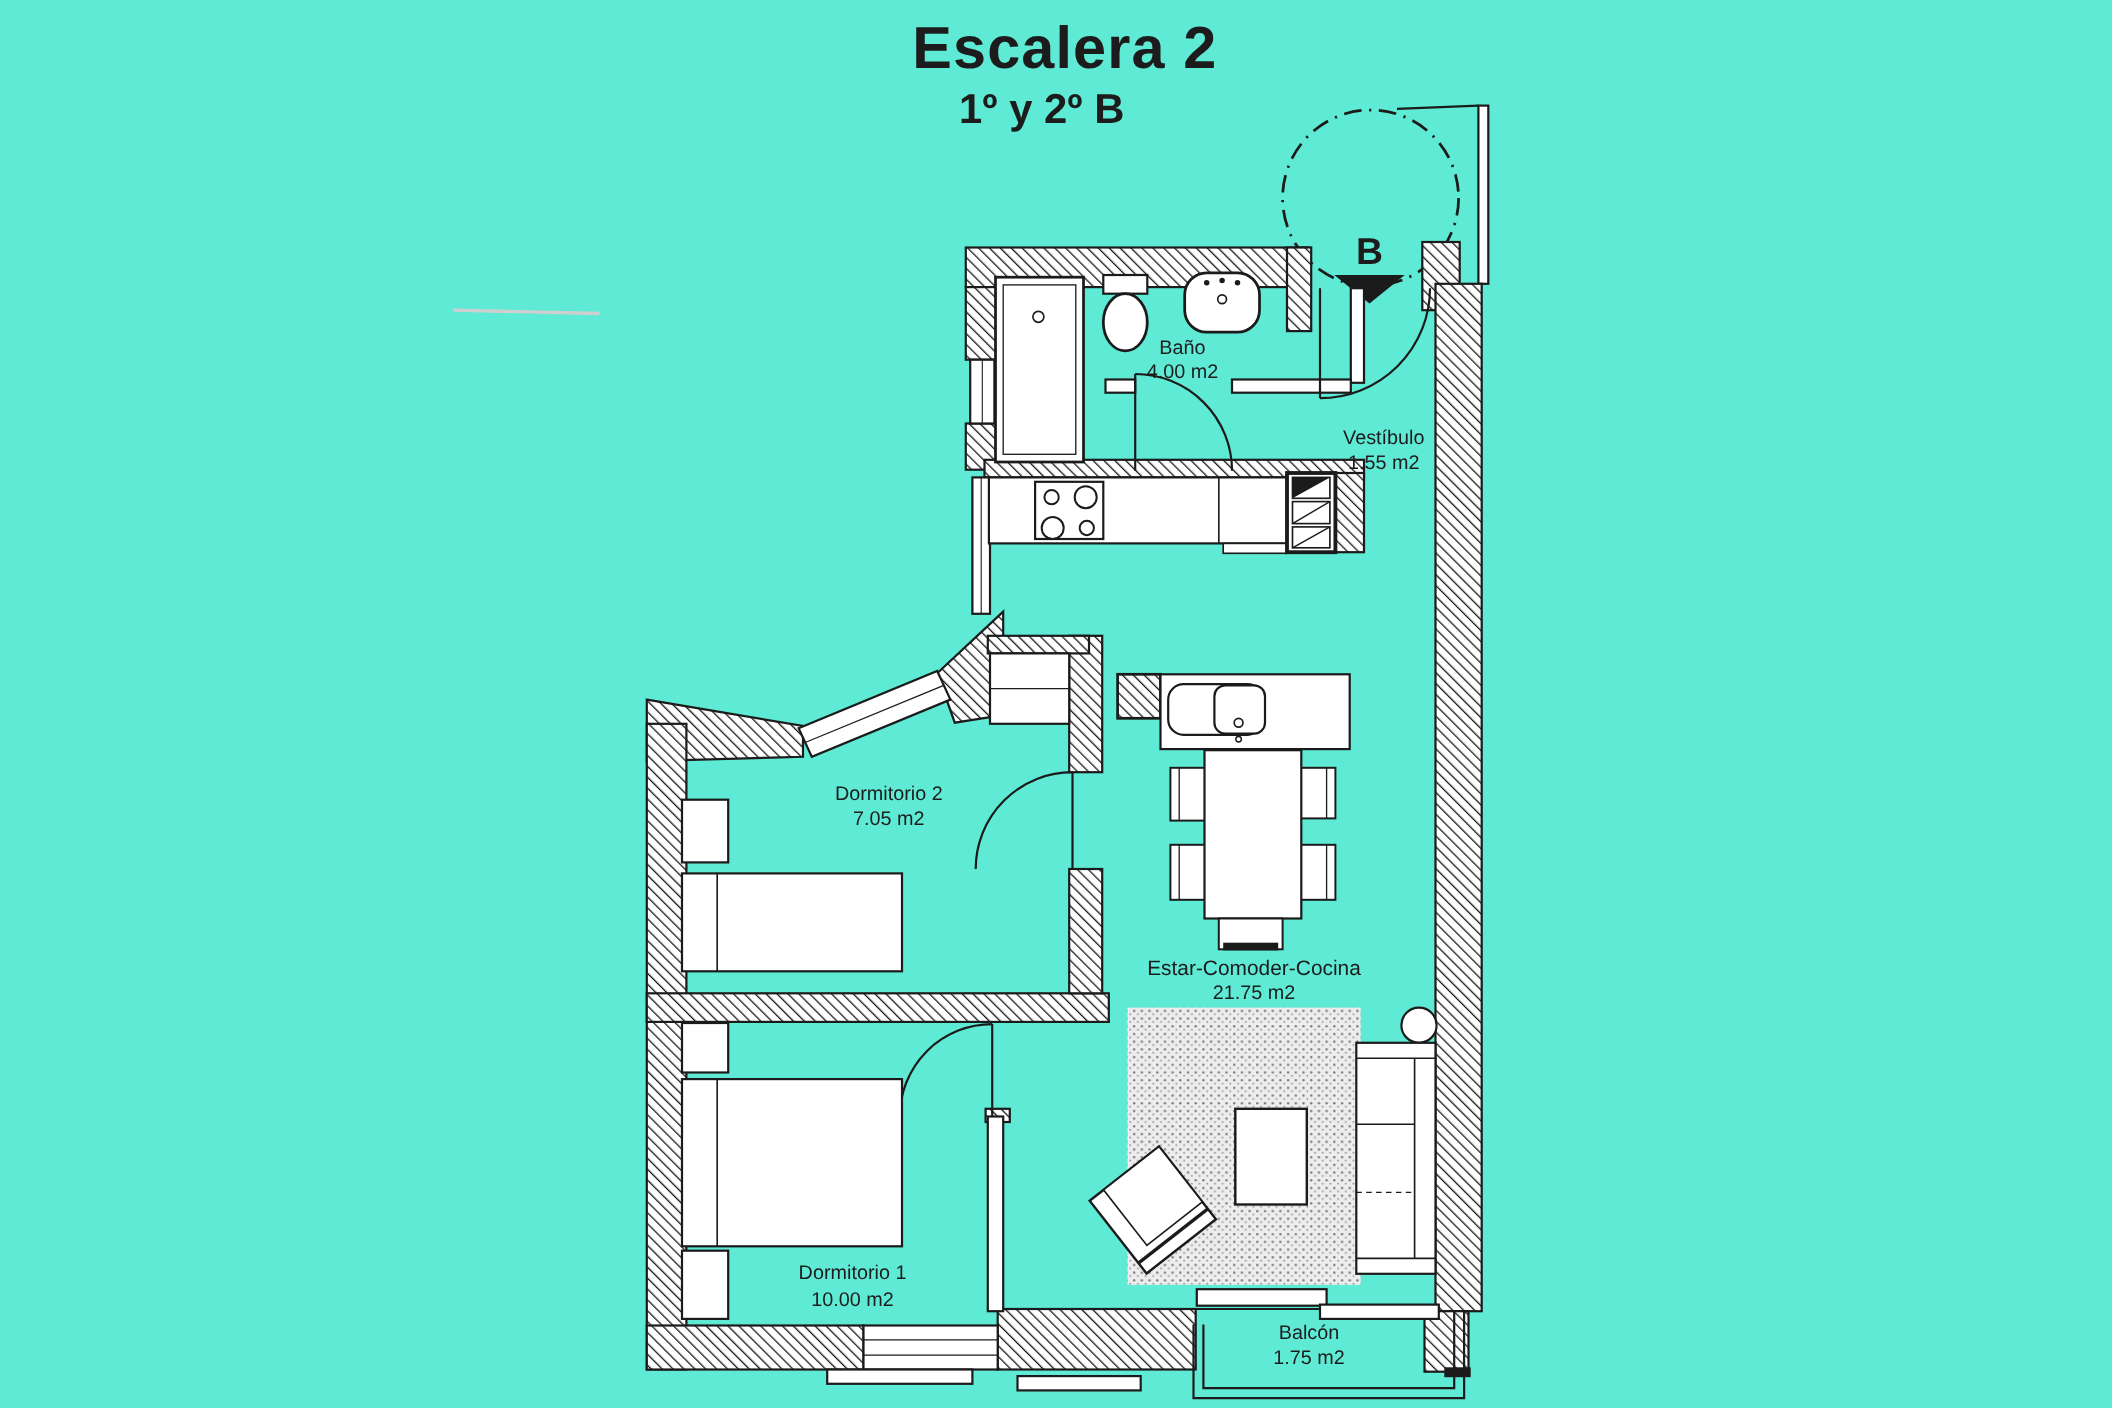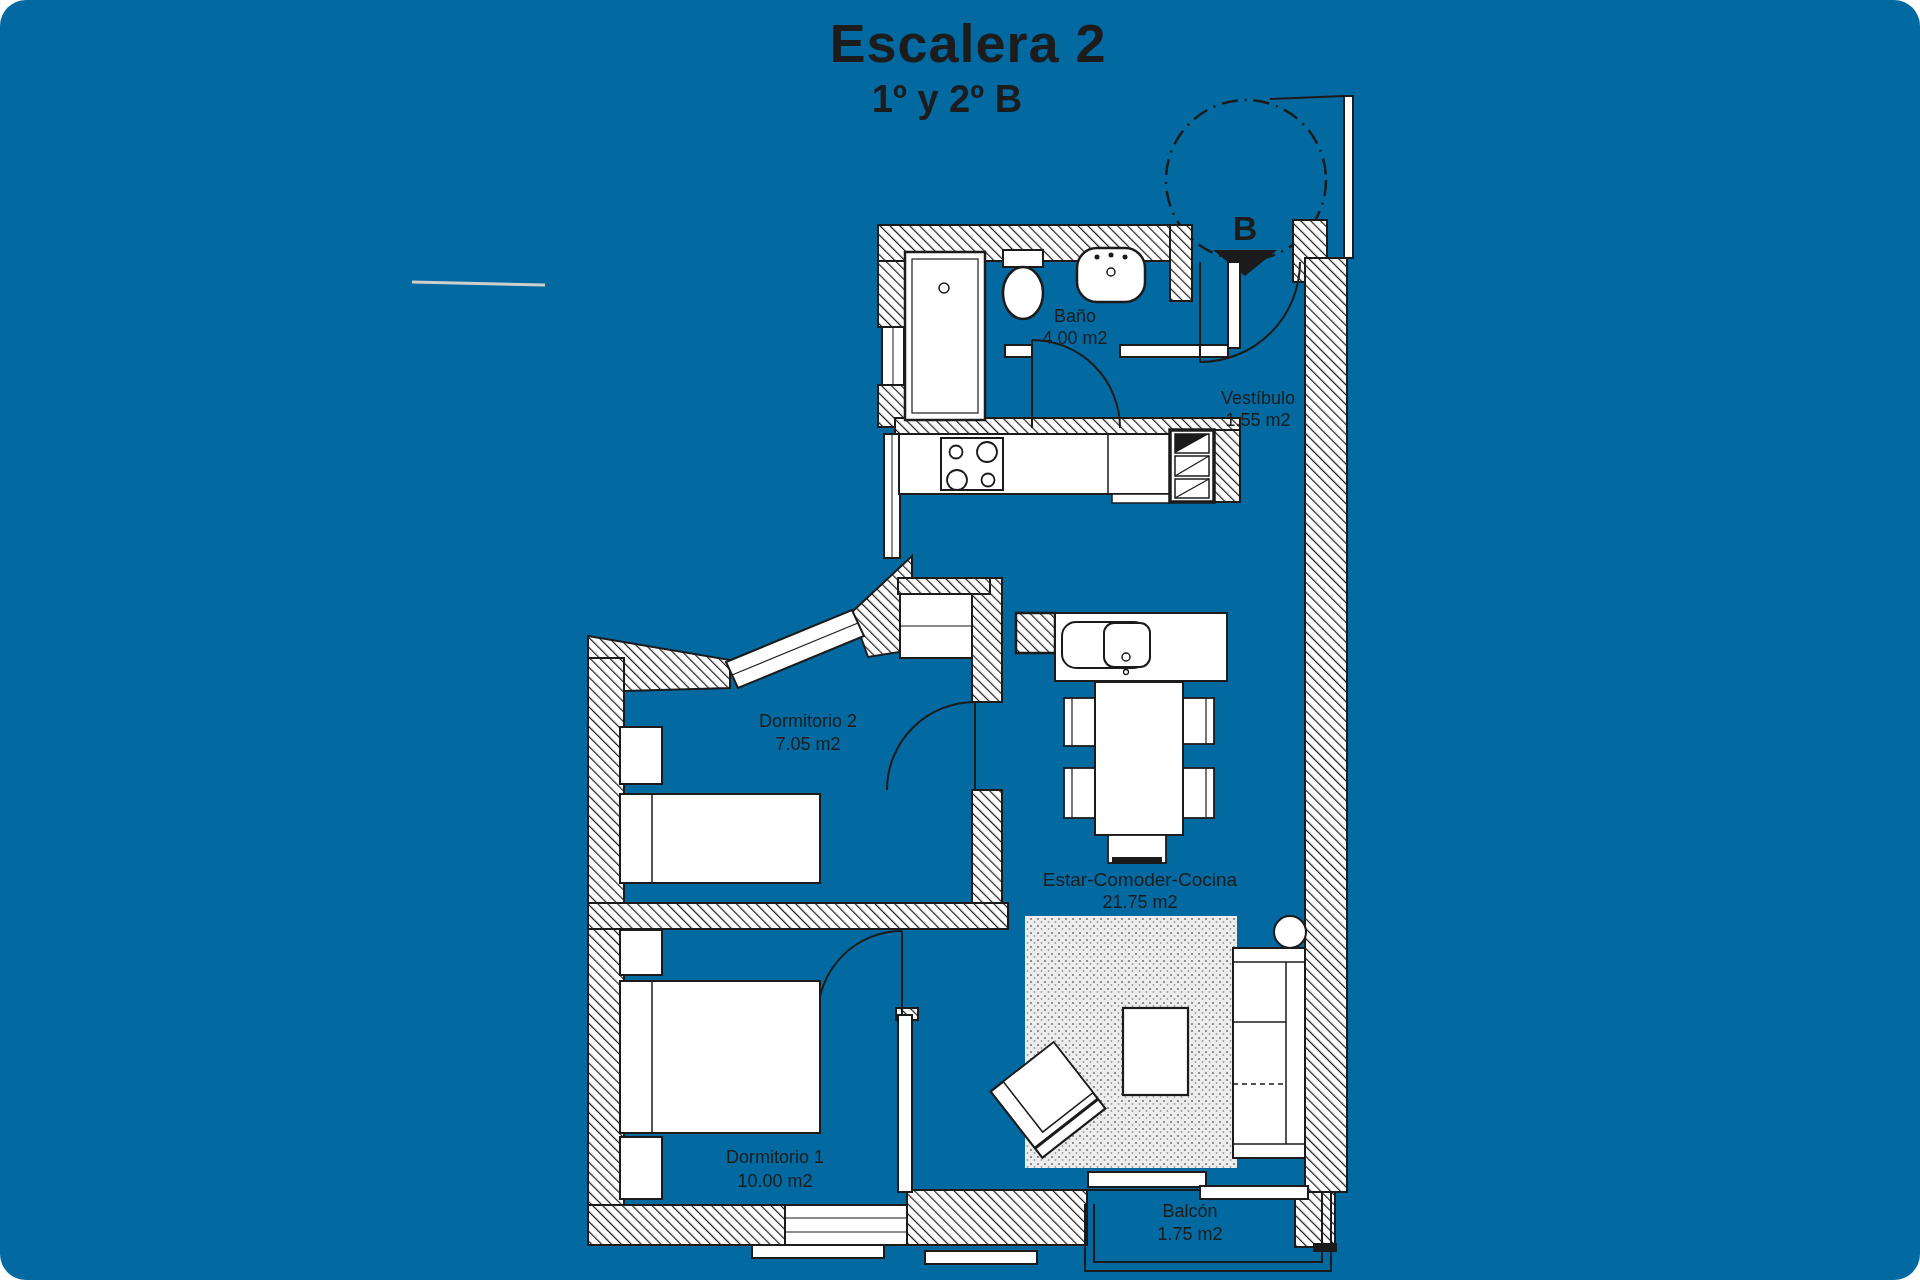--- a/index.html
+++ b/index.html
@@ -1,17 +1,17 @@
 <!DOCTYPE html>
 <html><head>
 <meta charset="utf-8">
 <style>
   html,body{margin:0;padding:0;background:#ffffff;}
-  .page{position:relative;width:1920px;height:1280px;background:#0369a1;overflow:hidden;
-        font-family:"Liberation Sans",sans-serif;border-radius:26px;}
+  .page{position:relative;width:1920px;height:1280px;background:#5eead4;overflow:hidden;
+        font-family:"Liberation Sans",sans-serif;}
   svg text{font-family:"Liberation Sans",sans-serif;fill:#1c1c1c;}
   .title-txt{font-size:54px;font-weight:bold;letter-spacing:1px;}
   .subtitle-txt{font-size:38px;font-weight:bold;}
   .room-name{font-size:18px;}
   .room-area{font-size:18px;}
   .estar-name{font-size:19px;}
   .b-label{font-size:34px;font-weight:bold;}
 </style>
 </head>
 <body>

